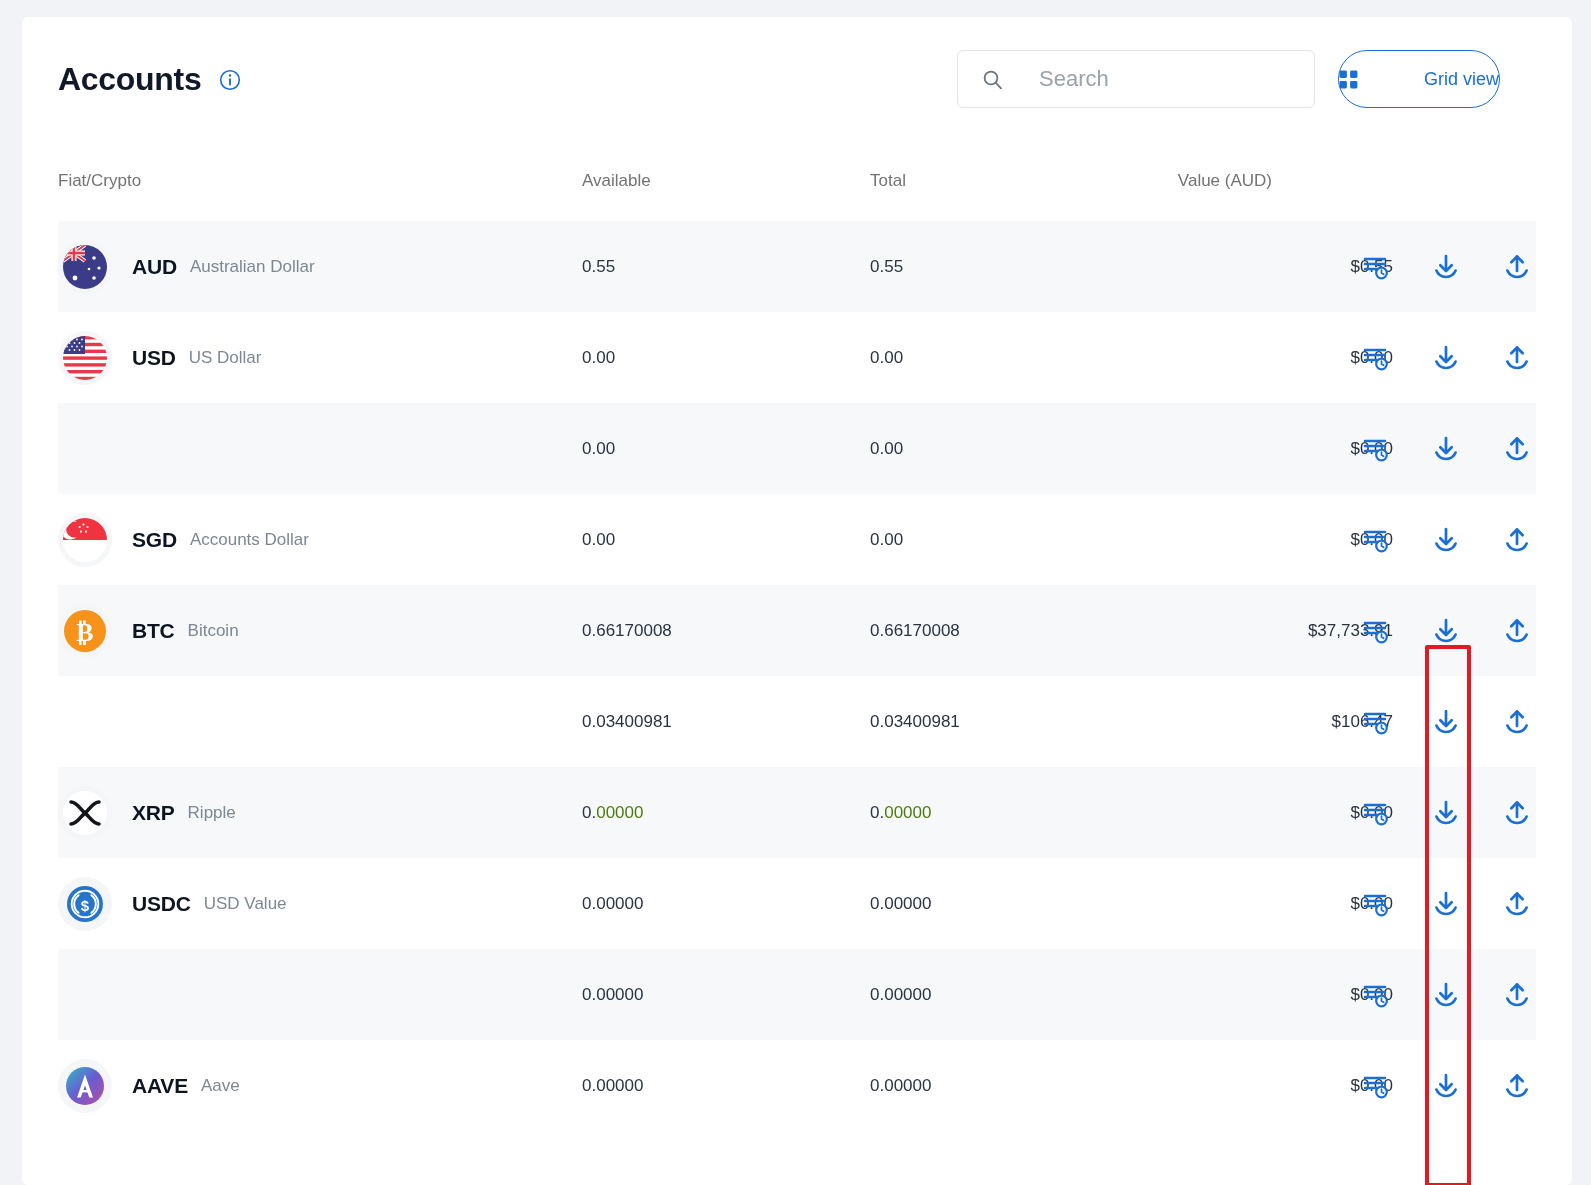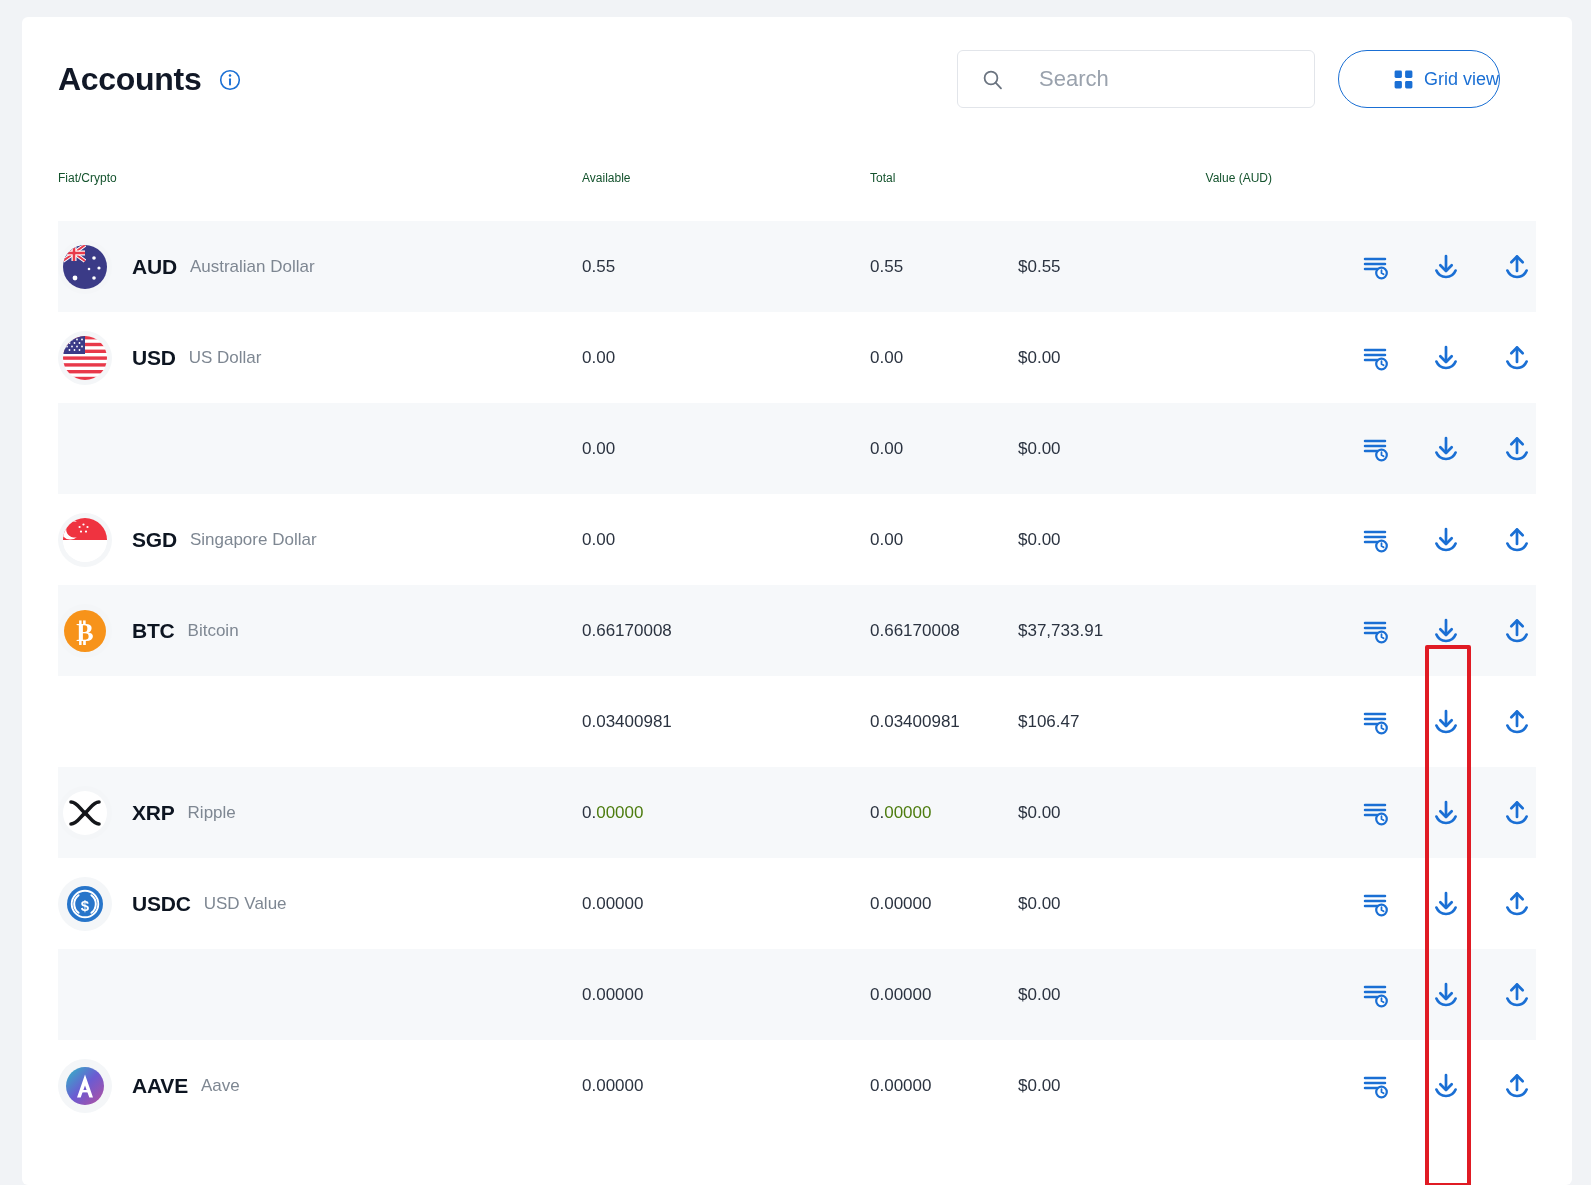--- a/index.html
+++ b/index.html
@@ -88,21 +88,21 @@
     left: 1316px;
     top: 33px;
     width: 162px;
     height: 58px;
     border: 1.5px solid #1a6fd4;
     border-radius: 29px;
     background: #fff;
     color: #1a6fd4;
     display: flex;
     align-items: center;
-    justify-content: flex-end;
+    justify-content: space-between;
     gap: 11px;
     cursor: pointer;
     box-sizing: border-box;
     font-family: "Liberation Sans", sans-serif;
   }
   .grid-view-label {
     font-size: 18px;
     color: #1a6fd4;
   }
   .grid-icon { width: 19px; height: 19px; display:block; }
@@ -114,22 +114,22 @@
     top: 128px;
     right: 0;
   }
   .thead {
     position: relative;
     height: 76px;
   }
   .th {
     position: absolute;
     top: 26px;
-    font-size: 12px;
-    color: #14532d;
+    font-size: 17px;
+    color: #737373;
     white-space: nowrap;
   }
   .th-asset   { left: 36px; }
   .th-avail   { left: 560px; }
   .th-total   { left: 848px; }
   .th-value   { left: 1120px; width: 130px; text-align: right; }
 
   .row {
     position: relative;
     height: 91px;
@@ -176,22 +176,23 @@
     color: #2b3340;
   }
   .cell-total {
     position: absolute;
     left: 812px;
     font-size: 17px;
     color: #2b3340;
   }
   .cell-value {
     position: absolute;
-    left: 960px;
+    left: 995px;
     width: 340px;
+    text-align: right;
     font-size: 17px;
     color: #2b3340;
   }
   .dim { color: #4d7c0f; }
 
   .cell-actions {
     position: absolute;
     left: 1300px;
     width: 176px;
     display: flex;
@@ -358,21 +359,21 @@
           </div>
         </div>
         <div class="row">
           <div class="cell-asset">
             <span class="coin-badge">
               <svg width="54" height="54" viewBox="0 0 54 54">
                 <use href="#ic-flag-sg"></use>
               </svg>
             </span>
             <span class="coin-code">SGD</span>
-            <span class="coin-name">Singapore Dollar</span>
+            <span class="coin-name">Accounts Dollar</span>
           </div>
           <div class="cell-avail"><span>0.00</span><span class="dim"></span></div>
           <div class="cell-total"><span>0.00</span><span class="dim"></span></div>
           <div class="cell-value">$0.00</div>
           <div class="cell-actions">
             <span class="act-btn">
               <svg width="30" height="30" viewBox="0 0 30 30">
                 <use href="#ic-history"></use>
               </svg>
             </span>

